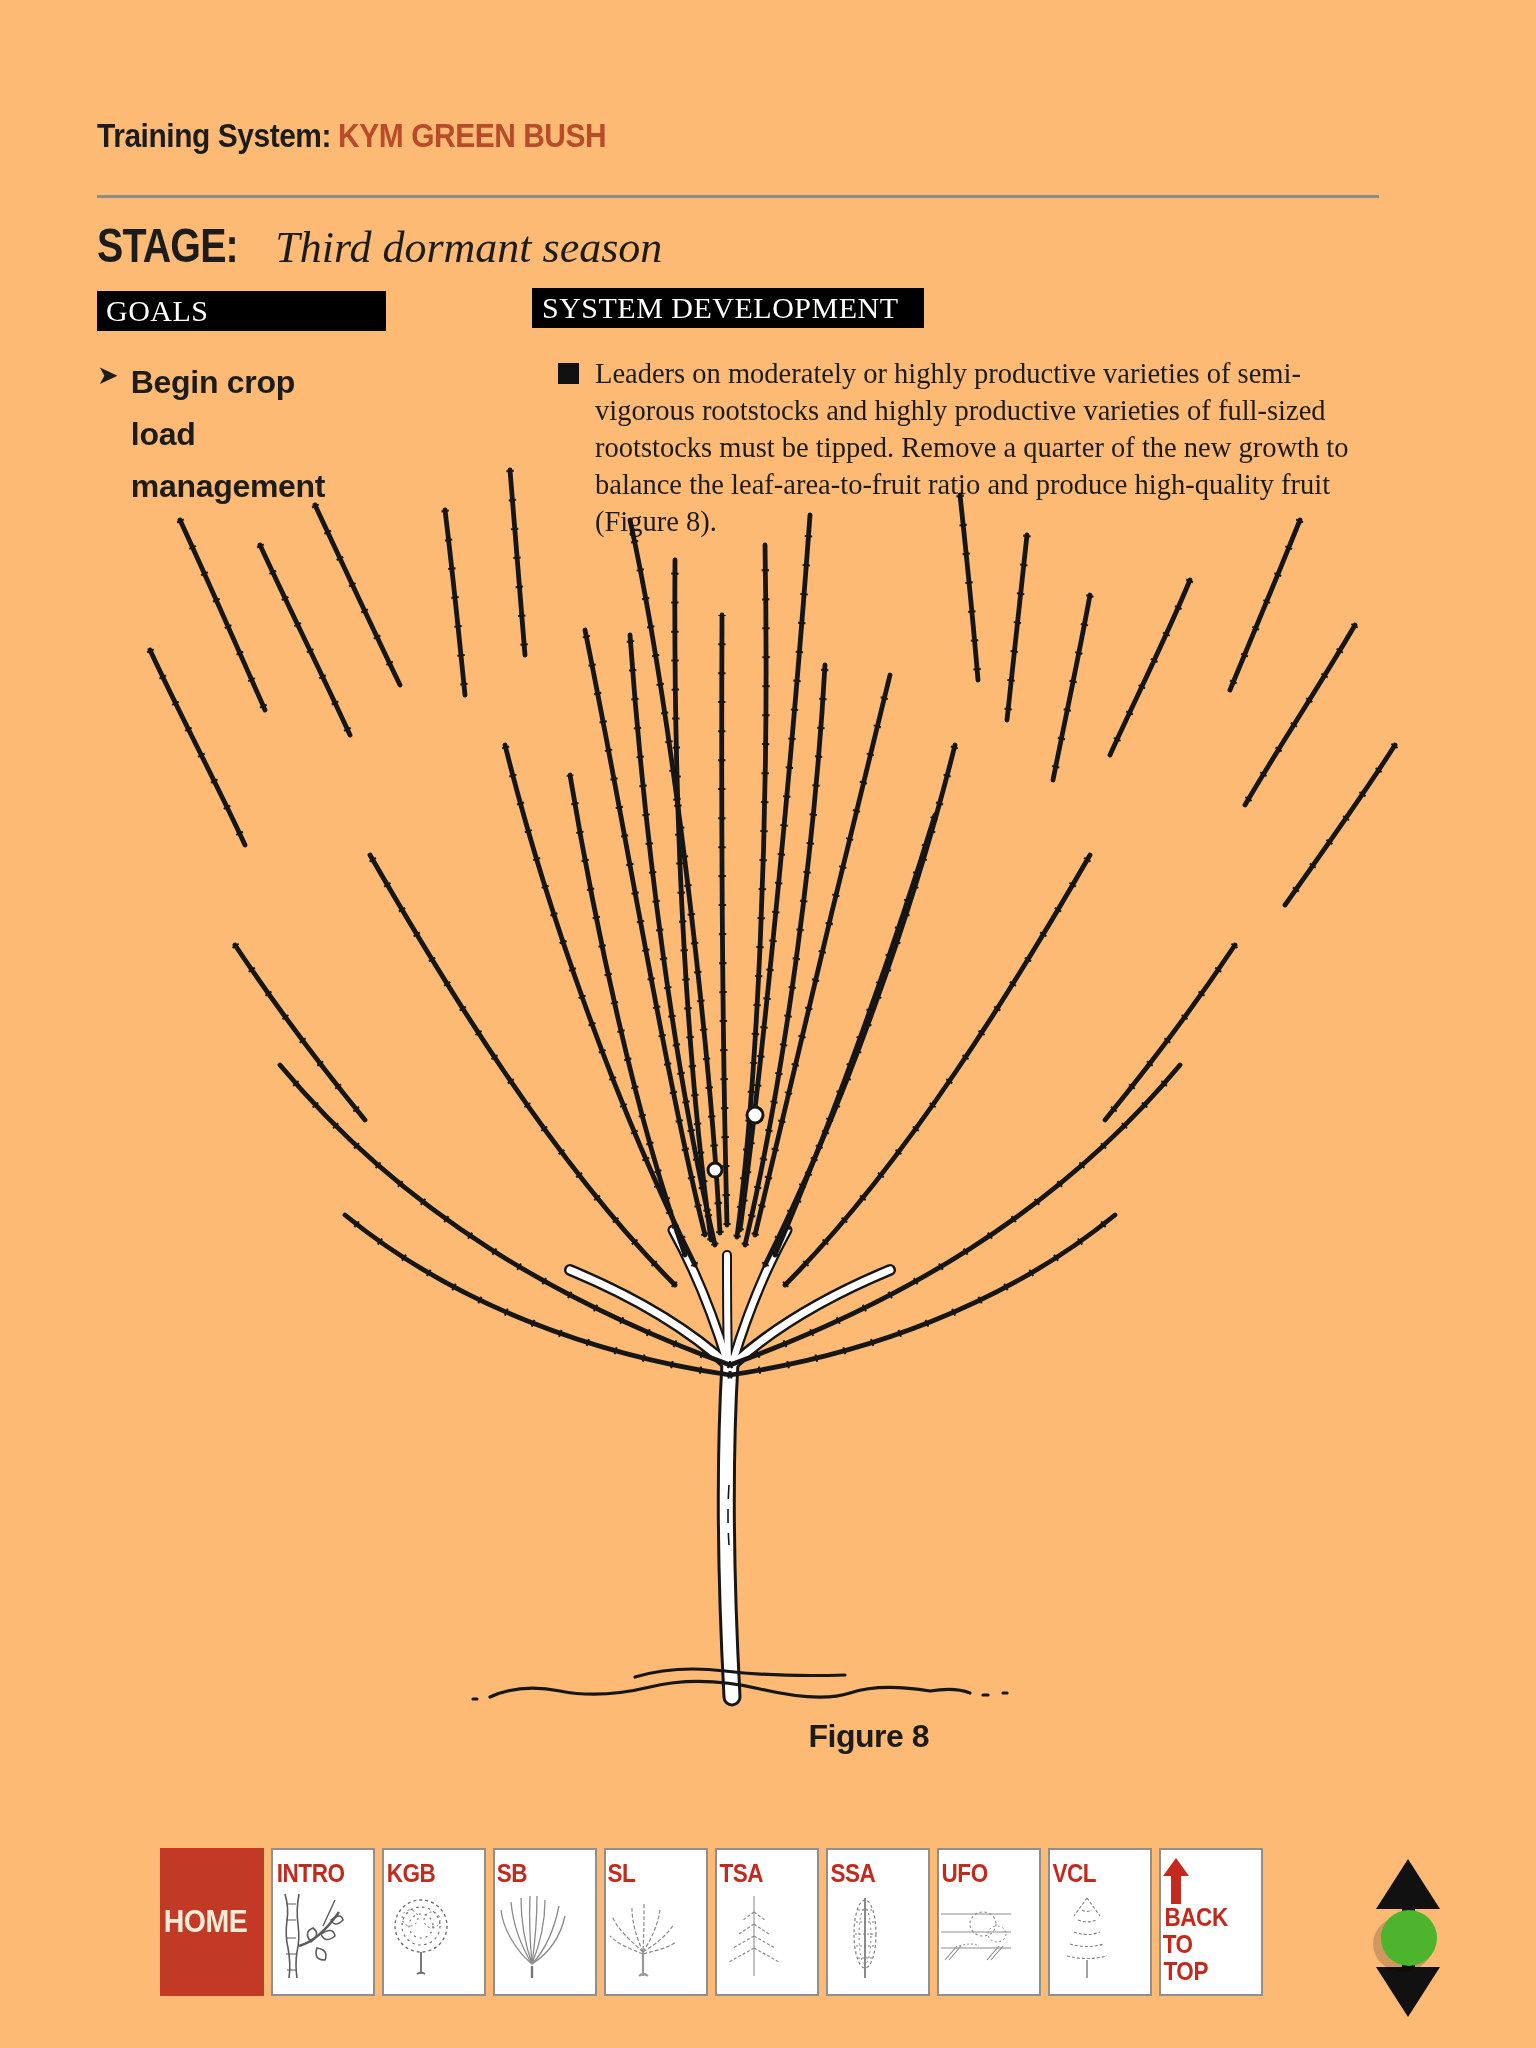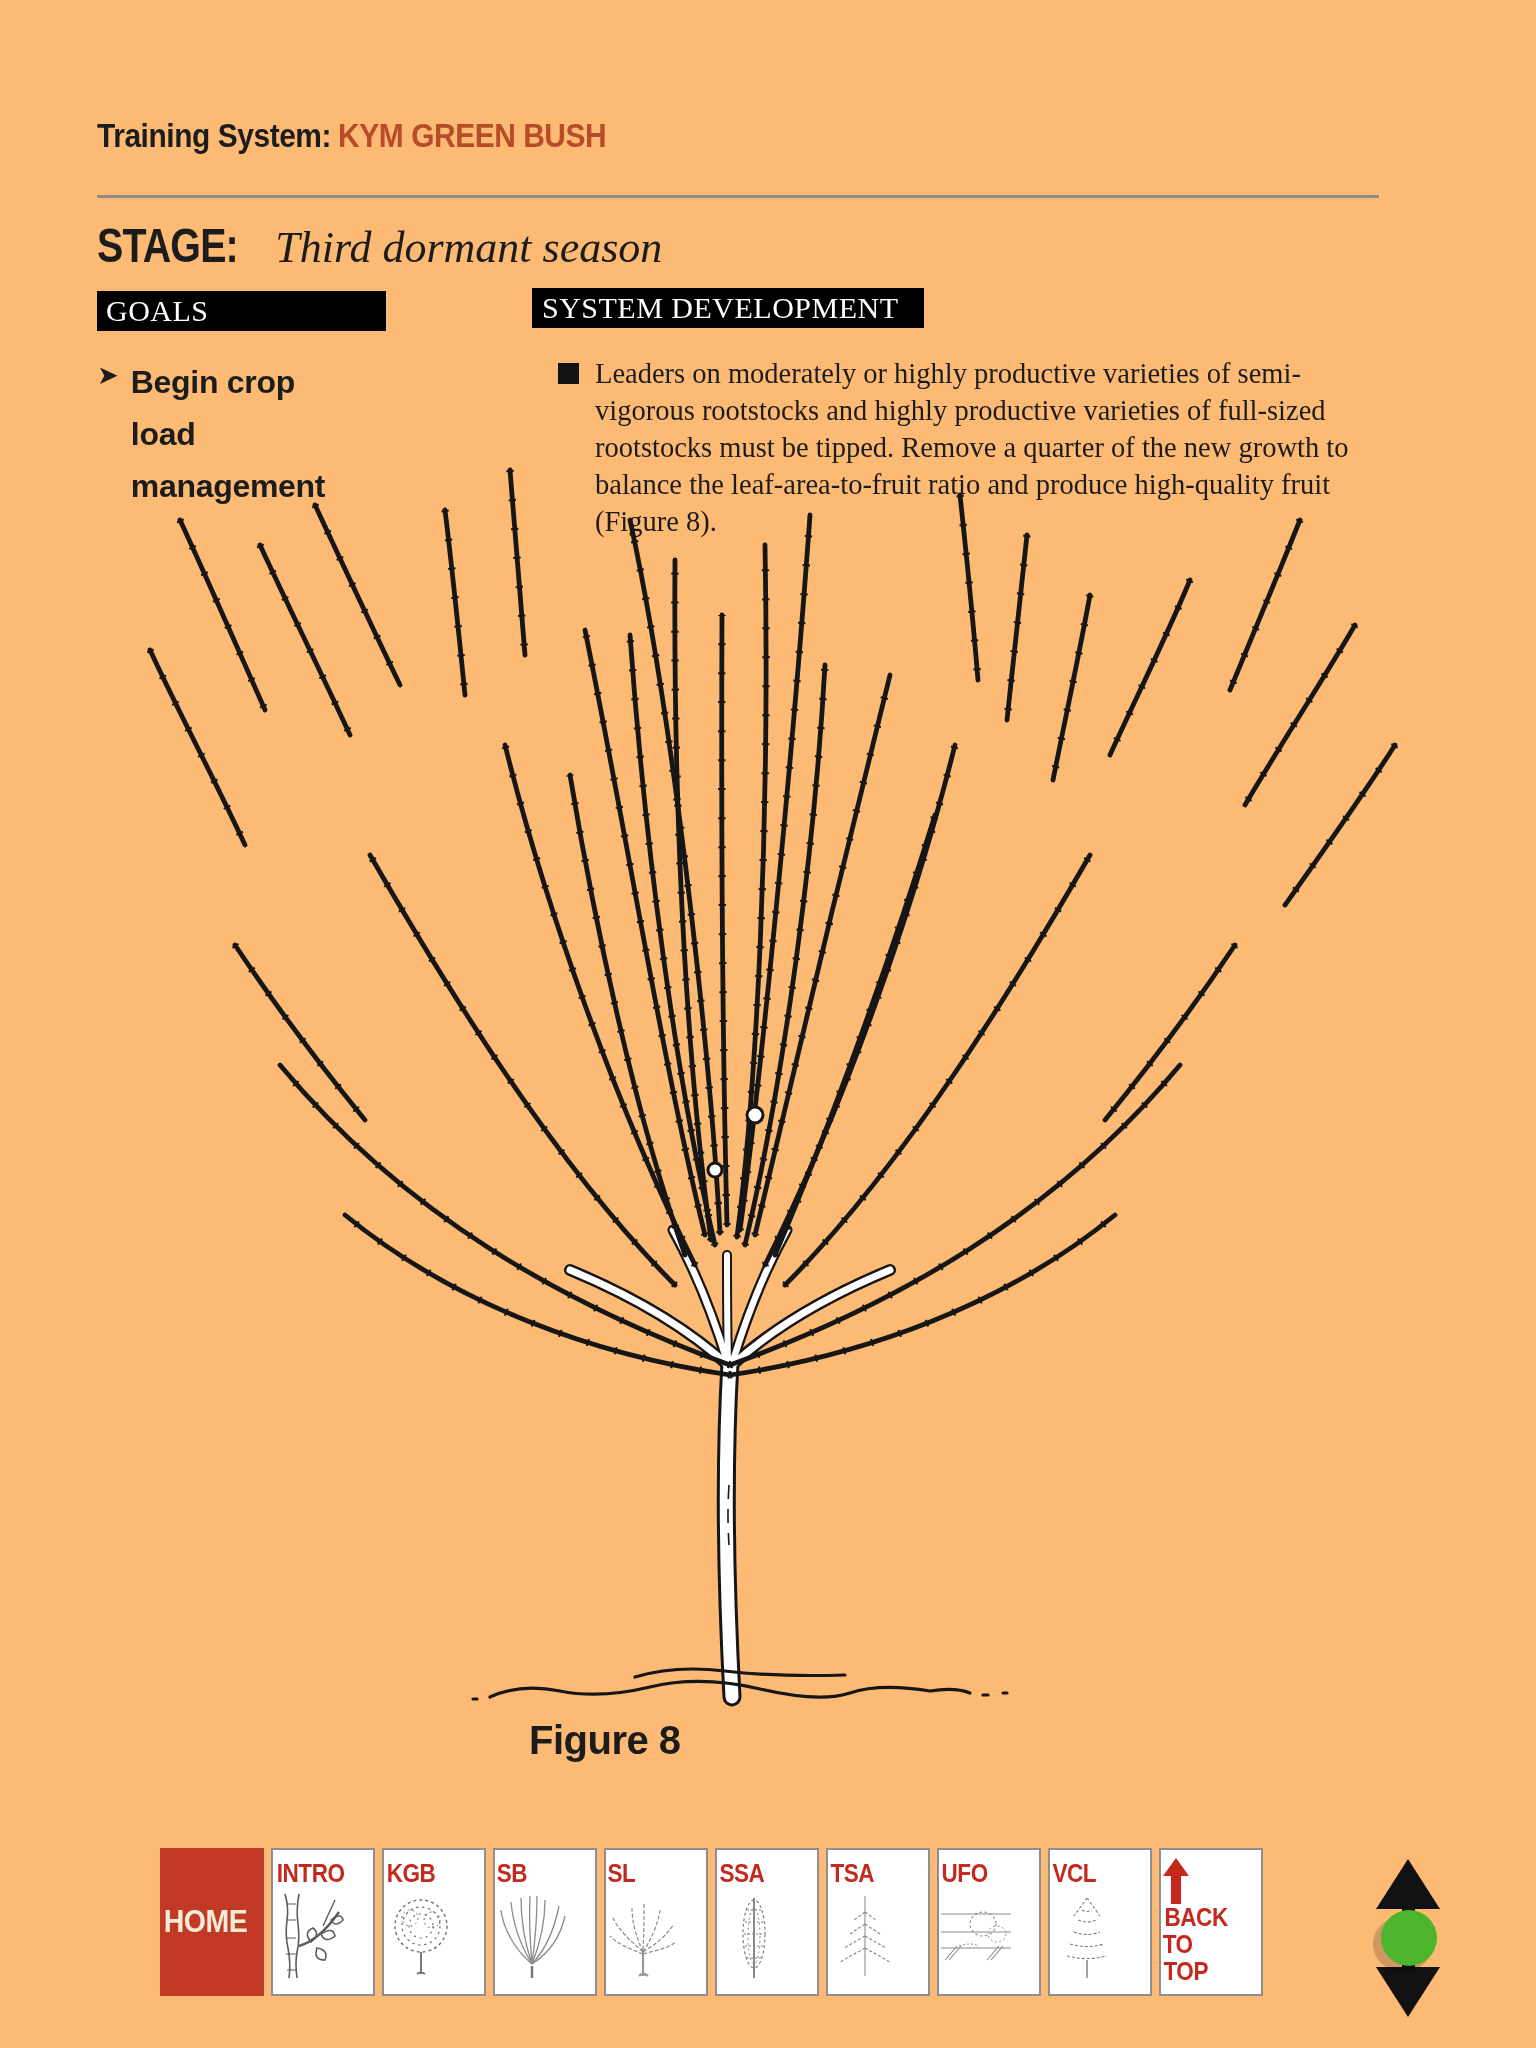--- a/index.html
+++ b/index.html
@@ -33,22 +33,22 @@
   .sq-marker{width:21px;height:21px;background:#111;flex:0 0 21px;margin:8px 16px 0 0;}
   .sysdev-text{font-family:"Liberation Serif",serif;font-size:28.5px;line-height:37px;}
 
   
   .tree-figure{position:absolute;left:115px;top:425px;width:1310px;height:1290px;}
   .layer-nub path{fill:none;stroke:#161616;stroke-width:7.4;stroke-dasharray:2 27;stroke-linecap:butt;}
   .layer-out path{fill:none;stroke:#161616;stroke-width:4.8;stroke-linecap:round;}
   .layer-core path{fill:none;stroke:#ffffff;stroke-width:2.2;stroke-linecap:round;}
   .limb-out{fill:none;stroke:#161616;stroke-linecap:round;}
   .limb-core{fill:none;stroke:#ffffff;stroke-linecap:round;}
-  .figure-caption{position:absolute;left:529px;top:1718px;width:400px;text-align:left;
-                  font-size:40px;font-weight:bold;letter-spacing:-.5px;}
+  .figure-caption{position:absolute;left:529px;top:1718px;width:400px;text-align:right;
+                  font-size:32px;font-weight:bold;letter-spacing:-.5px;}
 
   
   .nav{position:absolute;left:160px;top:1848px;display:flex;gap:7px;}
   .nav-tab{width:104px;height:148px;background:#fff;border:2px solid #8f8f8f;box-sizing:border-box;
            display:flex;flex-direction:column;align-items:flex-start;cursor:pointer;}
   .nav-home{background:#c23a26;border:none;justify-content:center;}
   .home-label{color:#f4ebd7;font-size:31px;font-weight:bold;letter-spacing:-.5px;transform:scaleX(.92);}
   .tab-label{color:#c32a1d;font-size:25px;font-weight:bold;letter-spacing:-.5px;margin-top:9px;
              transform:scaleX(.9);}
   .tab-icon{margin-top:2px;}
@@ -289,40 +289,40 @@
             <path d="M37,62 C46,48 52,34 54,20"></path>
           <path d="M37,62 C50,54 60,46 68,34"></path>
             <path d="M37,64 C22,58 12,54 4,46"></path>
           <path d="M37,64 C52,60 62,58 70,52"></path>
         </g>
         <path d="M37,62 V86 M33,86 q4,-4 9,0" fill="none" stroke="#999" stroke-width="2.2"></path>
       </svg>
     </div>
 
     <div class="nav-tab">
-      <span class="tab-label">SSA</span>
-      <svg class="tab-icon" width="74" height="96" viewBox="0 0 74 96">
-        <g fill="none" stroke="#7d7d7d">
-          <path d="M37,88 V8" stroke-width="1.8"></path>
-          <ellipse cx="37" cy="44" rx="11" ry="34" stroke-width="1.2" stroke-dasharray="3 2.5"></ellipse>
-          <ellipse cx="37" cy="46" rx="6" ry="28" stroke-width="1" stroke-dasharray="2 3"></ellipse>
-          <path d="M30,20 h14 M28,32 h18 M27,44 h20 M28,56 h18 M30,68 h14" stroke-width="1" stroke-dasharray="2 2"></path>
-        </g>
-      </svg>
-    </div>
-
-    <div class="nav-tab">
       <span class="tab-label">TSA</span>
       <svg class="tab-icon" width="74" height="96" viewBox="0 0 74 96">
         <g fill="none" stroke="#8a8a8a" stroke-width="1.2" stroke-dasharray="3 2">
           <path d="M37,86 V6" stroke-dasharray="none" stroke="#999"></path>
           <path d="M37,22 L26,30 M37,22 L48,30"></path>
           <path d="M37,34 L22,44 M37,34 L52,44"></path>
           <path d="M37,46 L16,58 M37,46 L58,58"></path>
           <path d="M37,58 L12,72 M37,58 L62,72"></path>
+        </g>
+      </svg>
+    </div>
+
+    <div class="nav-tab">
+      <span class="tab-label">SSA</span>
+      <svg class="tab-icon" width="74" height="96" viewBox="0 0 74 96">
+        <g fill="none" stroke="#7d7d7d">
+          <path d="M37,88 V8" stroke-width="1.8"></path>
+          <ellipse cx="37" cy="44" rx="11" ry="34" stroke-width="1.2" stroke-dasharray="3 2.5"></ellipse>
+          <ellipse cx="37" cy="46" rx="6" ry="28" stroke-width="1" stroke-dasharray="2 3"></ellipse>
+          <path d="M30,20 h14 M28,32 h18 M27,44 h20 M28,56 h18 M30,68 h14" stroke-width="1" stroke-dasharray="2 2"></path>
         </g>
       </svg>
     </div>
 
     <div class="nav-tab">
       <span class="tab-label">UFO</span>
       <svg class="tab-icon" width="74" height="96" viewBox="0 0 74 96">
         <g fill="none" stroke="#8a8a8a">
           <path d="M2,24 H72 M2,42 H72" stroke-width="1"></path>
           <ellipse cx="44" cy="34" rx="13" ry="12" stroke-width="1.1" stroke-dasharray="2.5 2.5"></ellipse>

